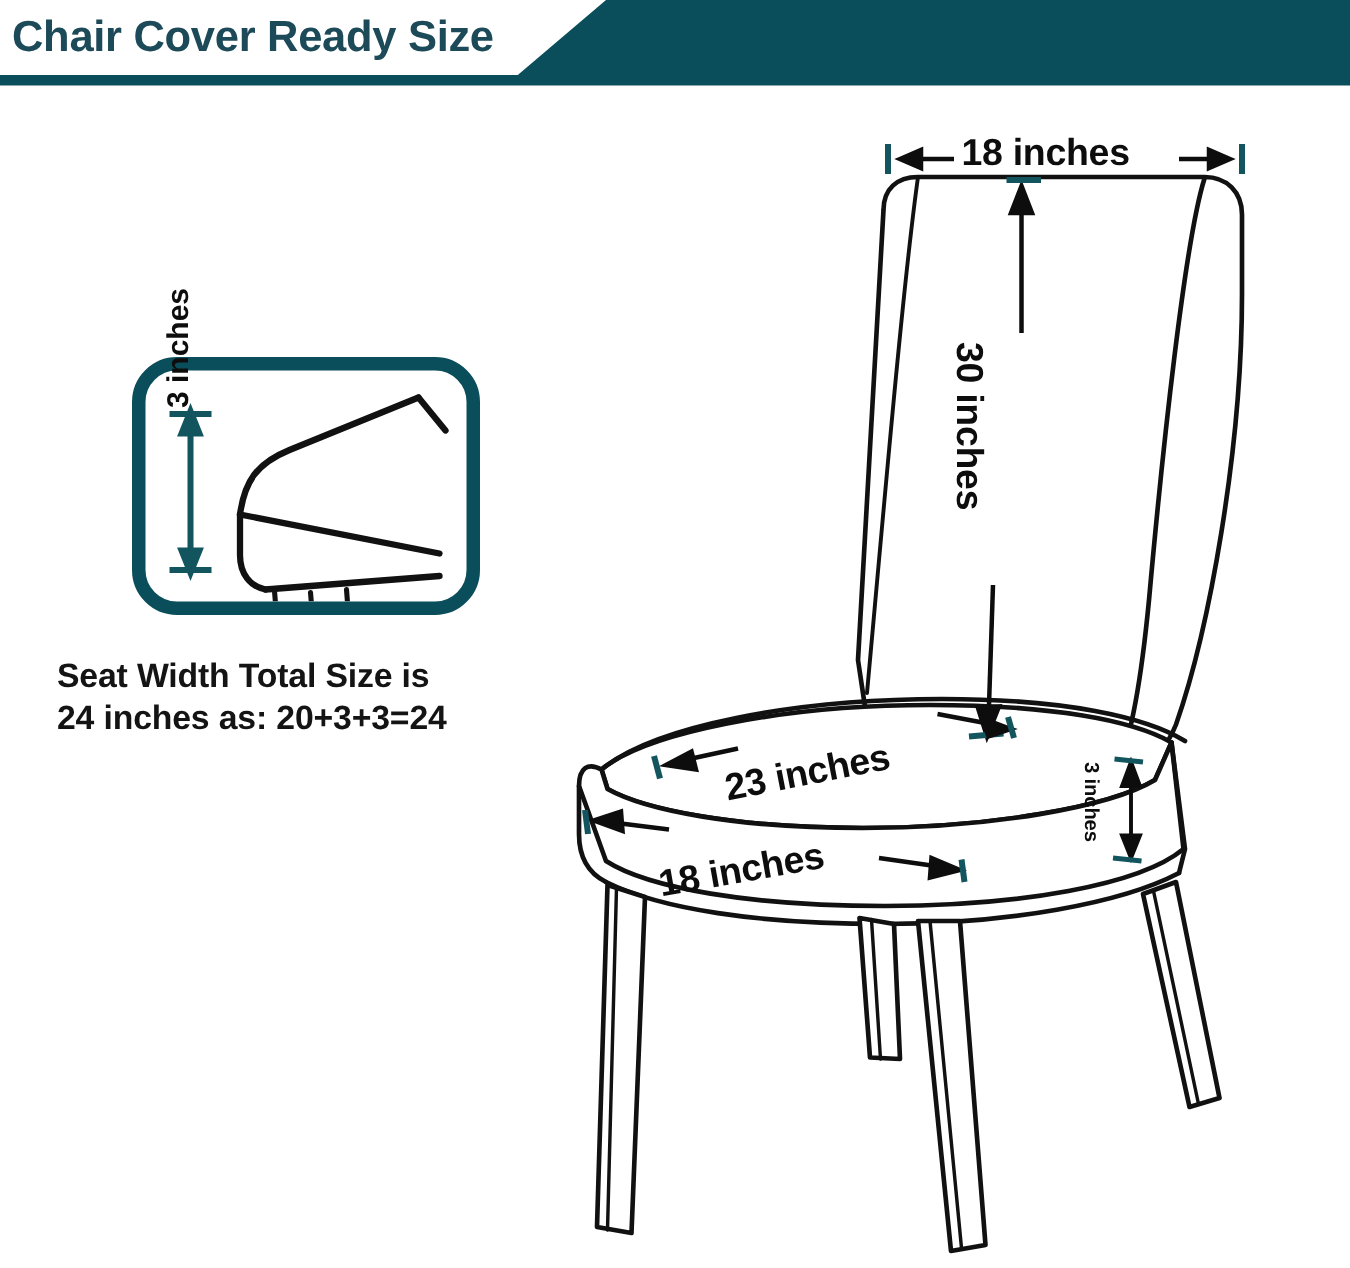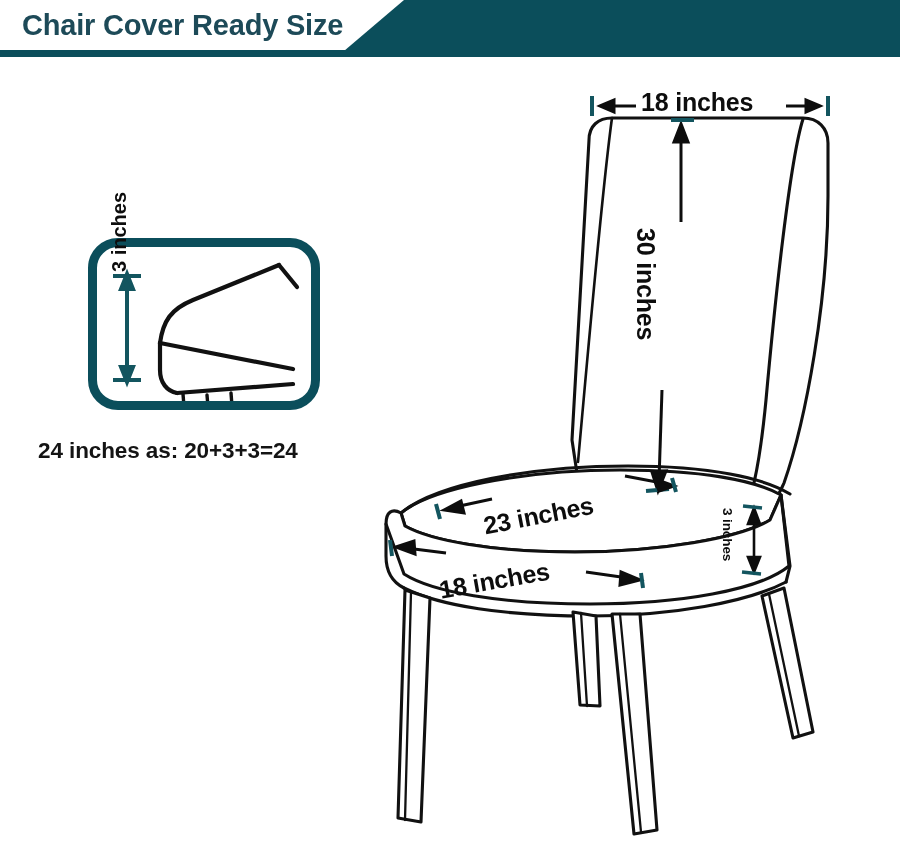--- a/index.html
+++ b/index.html
@@ -32,21 +32,21 @@
     height: 51px;
   }
   #header-rule {
     position: absolute;
     left: 0; top: 50px;
     width: 900px; height: 7px;
     background: #0b4e5b;
   }
   #page-title {
     position: absolute;
-    left: 22px; top: 4px;
+    left: 8px; top: 4px;
     font-size: 29px;
     font-weight: bold;
     color: #1d4a58;
     letter-spacing: -0.2px;
     white-space: nowrap;
     line-height: 42px;
   }
 
   
   #inset-box {
@@ -172,20 +172,21 @@
         <line x1="16" y1="133" x2="44" y2="133"></line>
         <line x1="30" y1="36" x2="30" y2="126"></line>
         <polygon points="30,27 24,42 36,42"></polygon>
         <polygon points="30,135 24,120 36,120"></polygon>
       </g>
     </svg>
   </div>
   <div id="inset-label">3 inches</div>
 
   <div id="seat-caption">
+    <span class="cap-line">Seat Width Total Size is</span>
     <span class="cap-line">24 inches as: 20+3+3=24</span>
   </div>
 
   <svg id="chair-svg" width="900" height="845" viewBox="0 0 900 845">
 
     <g fill="#ffffff" stroke="#111111" stroke-width="3.1" stroke-linejoin="round" stroke-linecap="round">
 
       <path d="M589 140
                C 589 126, 598 118, 612 118
                L 803 118

